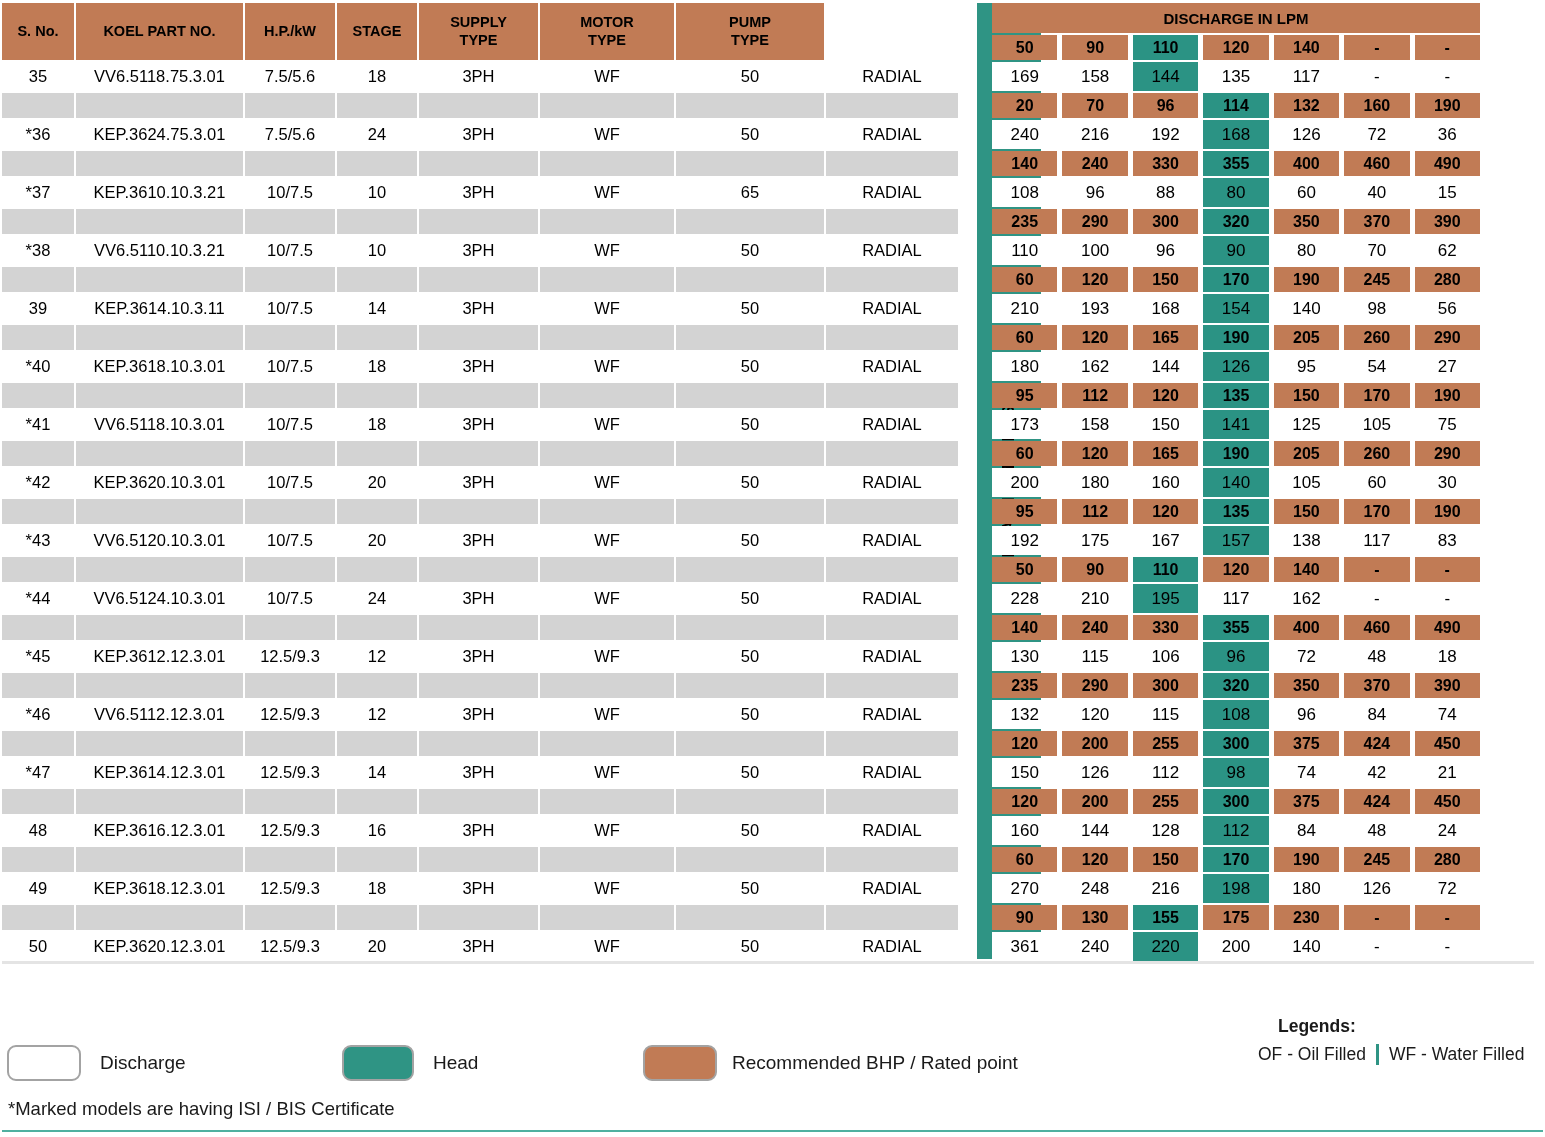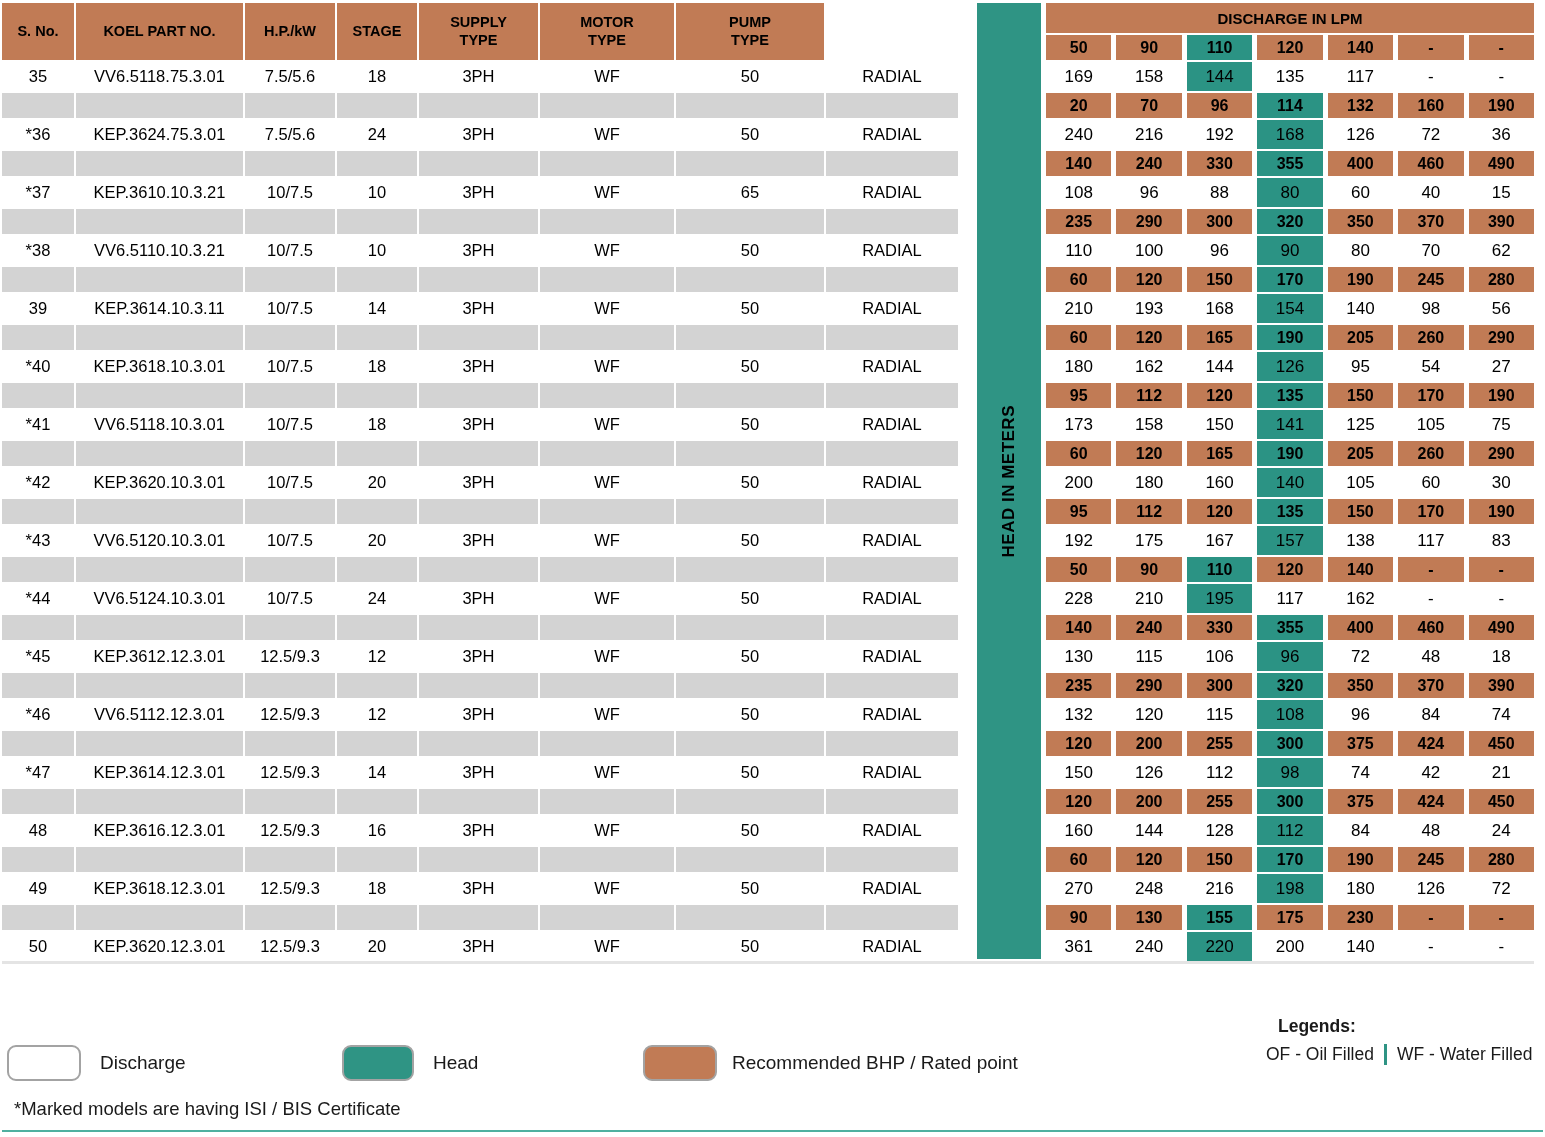--- a/index.html
+++ b/index.html
@@ -16,21 +16,21 @@
   .lrow.data .cell{height:29px;font-size:16.5px;background:#fff;}
   .lrow.sep .cell{height:25px;background:#D3D3D3;}
 
   
   .head-band{position:absolute;left:977px;top:3px;width:64px;height:956px;background:#2F9484;
         display:flex;align-items:center;justify-content:center;}
   .vtext{writing-mode:vertical-rl;transform:rotate(180deg);font-weight:bold;font-size:17px;
         letter-spacing:0.5px;color:#0b2b26;color:#000;}
 
   
-  .right-table{position:absolute;left:1046px;top:3px;width:488px;}
+  .right-table{position:absolute;left:992px;top:3px;width:488px;}
   .rheader{height:30px;background:#C17B55;display:flex;align-items:center;justify-content:center;
         font-weight:bold;font-size:15px;margin-bottom:2px;}
   .rrow{display:grid;grid-template-columns:repeat(7,1fr);column-gap:5px;margin-bottom:2px;}
   .rrow .cell{display:flex;align-items:center;justify-content:center;}
   .rrow.orange .cell{background:#C17B55;height:25px;font-weight:bold;font-size:16px;}
   .rrow.white .cell{background:#fff;height:29px;font-size:17px;}
   .rrow .cell.rated{background:#2B9384;}
 
   .table-bottom-strip{position:absolute;left:2px;top:961px;width:1532px;height:3px;background:#E4E4E4;}
 
@@ -39,24 +39,24 @@
   .swatch{position:absolute;top:0;height:36px;border:2px solid #A3A3A3;border-radius:9px;box-sizing:border-box;}
   .sw-discharge{left:7px;width:74px;background:#fff;}
   .sw-head{left:342px;width:72px;background:#2F9484;}
   .sw-rated{left:643px;width:74px;background:#C17B55;}
   .legend-label{position:absolute;top:0;height:36px;display:flex;align-items:center;
         font-size:19px;color:#1a1a1a;}
   .lb-discharge{left:100px;} .lb-head{left:433px;} .lb-rated{left:732px;}
 
   .legends-box{position:absolute;left:1258px;top:1016px;font-size:17.5px;color:#1a1a1a;}
   .legends-title{font-weight:bold;margin-bottom:7px;margin-left:20px;}
-  .legends-line{display:flex;align-items:flex-start;gap:10px;margin-left:8px;}
+  .legends-line{display:flex;align-items:flex-start;gap:10px;}
   .vbar{display:inline-block;width:3px;height:21px;background:#2F9484;}
 
-  .note{position:absolute;left:8px;top:1098px;font-size:18.5px;color:#1a1a1a;margin-left:6px;}
+  .note{position:absolute;left:8px;top:1098px;font-size:18.5px;color:#1a1a1a;}
   .bottom-line{position:absolute;left:2px;top:1130px;width:1541px;height:2px;background:#4FB0A0;}
 </style>
 </head>
 <body>
 
 <div class="page">
 
   <div class="left-table" id="left-table">
     <div class="lrow header" id="left-header">
         <div class="cell">S. No.</div>

